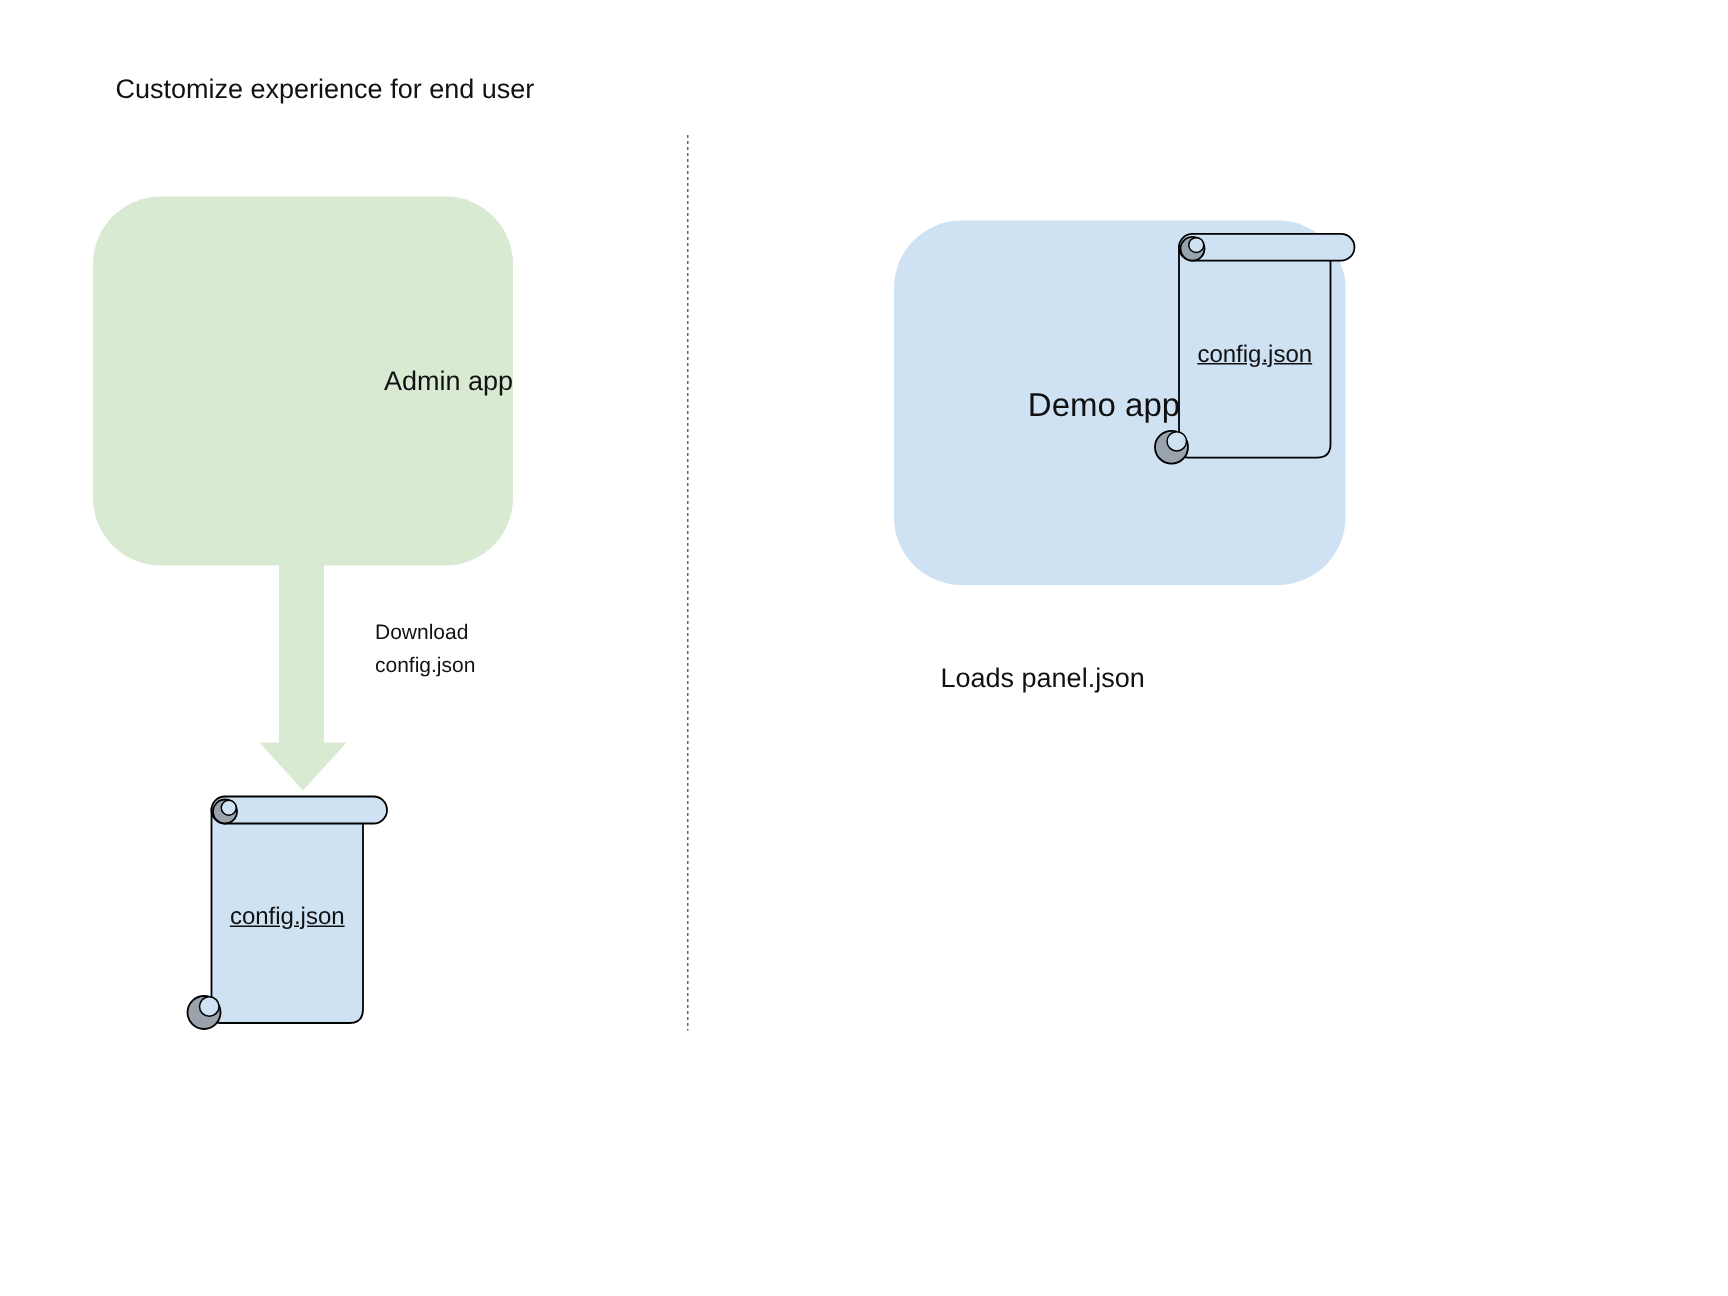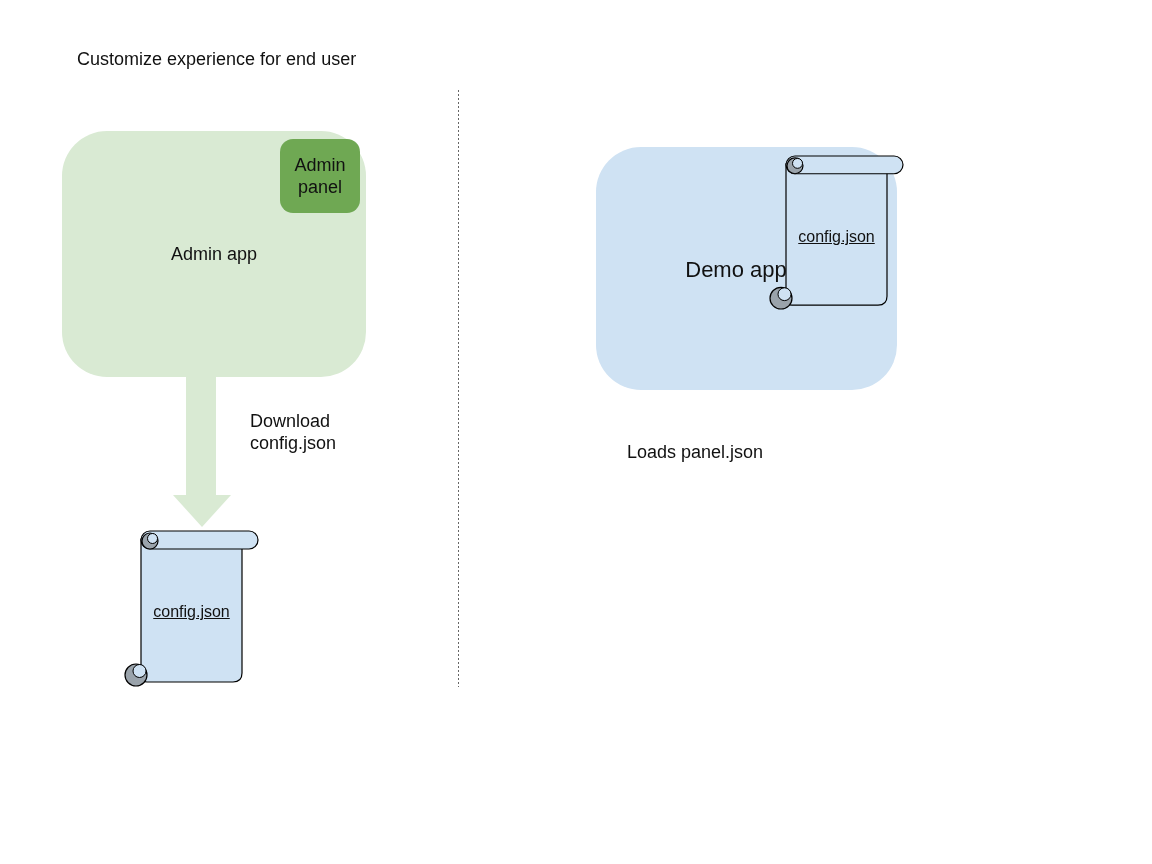--- a/index.html
+++ b/index.html
@@ -19,44 +19,44 @@
   }
   #title-left{left:77px;top:48px;}
   #title-right{left:605px;top:48px;}
 
   #divider{
     position:absolute;left:458px;top:90px;width:1px;height:597px;
     background-image:repeating-linear-gradient(180deg,var(--divider,#666) 0 2px,transparent 2px 4px);
   }
 
   #admin-app-box{
-    position:absolute;left:62px;top:131px;width:304px;height:246px;
+    position:absolute;left:62px;top:131px;width:280px;height:246px;
     background:var(--green-light,#d9ead3);
     border-radius:45px;
-    display:flex;align-items:center;justify-content:center;
+    display:flex;align-items:center;justify-content:flex-end;
   }
   #admin-app-box .box-label{font-size:18px;}
 
   #admin-panel-box{
     position:absolute;left:280px;top:139px;width:80px;height:74px;
     background:var(--green-medium,#6fa853);
     border-radius:13px;
     display:flex;align-items:center;justify-content:center;
     text-align:center;
   }
   #admin-panel-box .box-label{font-size:18px;line-height:22px;}
 
   #download-arrow{
     position:absolute;left:170px;top:376px;width:64px;height:152px;
     display:block;
   }
 
   #download-caption{
     position:absolute;left:250px;top:410px;width:110px;
-    font-size:18px;line-height:22px;
+    font-size:14px;line-height:22px;
   }
 
   #demo-app-box{
     position:absolute;left:596px;top:147px;width:301px;height:243px;
     background:var(--blue-light,#cfe2f3);
     border-radius:45px;
   }
   #demo-app-label{
     position:absolute;left:736px;top:270px;
     transform:translate(-50%,-50%);
@@ -84,23 +84,20 @@
 
   <div id="title-left" class="title">Customize experience for end user</div>
 
 
   <div id="divider"></div>
 
   <div id="admin-app-box">
     <span class="box-label">Admin app</span>
   </div>
 
-  <div id="admin-panel-box">
-    <span class="box-label">Admin panel</span>
-  </div>
 
   <svg id="download-arrow" viewBox="0 0 64 152" preserveAspectRatio="none">
     <polygon points="16,0 46,0 46,119 61,119 32,151 3,119 16,119" fill="var(--green-light,#d9ead3)"></polygon>
   </svg>
 
   <div id="download-caption">Download config.json</div>
 
   <div id="scroll-left" class="scroll">
     <svg viewBox="0 0 137 158" preserveAspectRatio="none">
       <path d="M18 10 L18 148 Q18 153 24 153 L110 153 Q119 153 119 144 L119 10 Z" fill="var(--blue-light,#cfe2f3)" stroke="var(--outline,#000)" stroke-width="1.2"></path>

